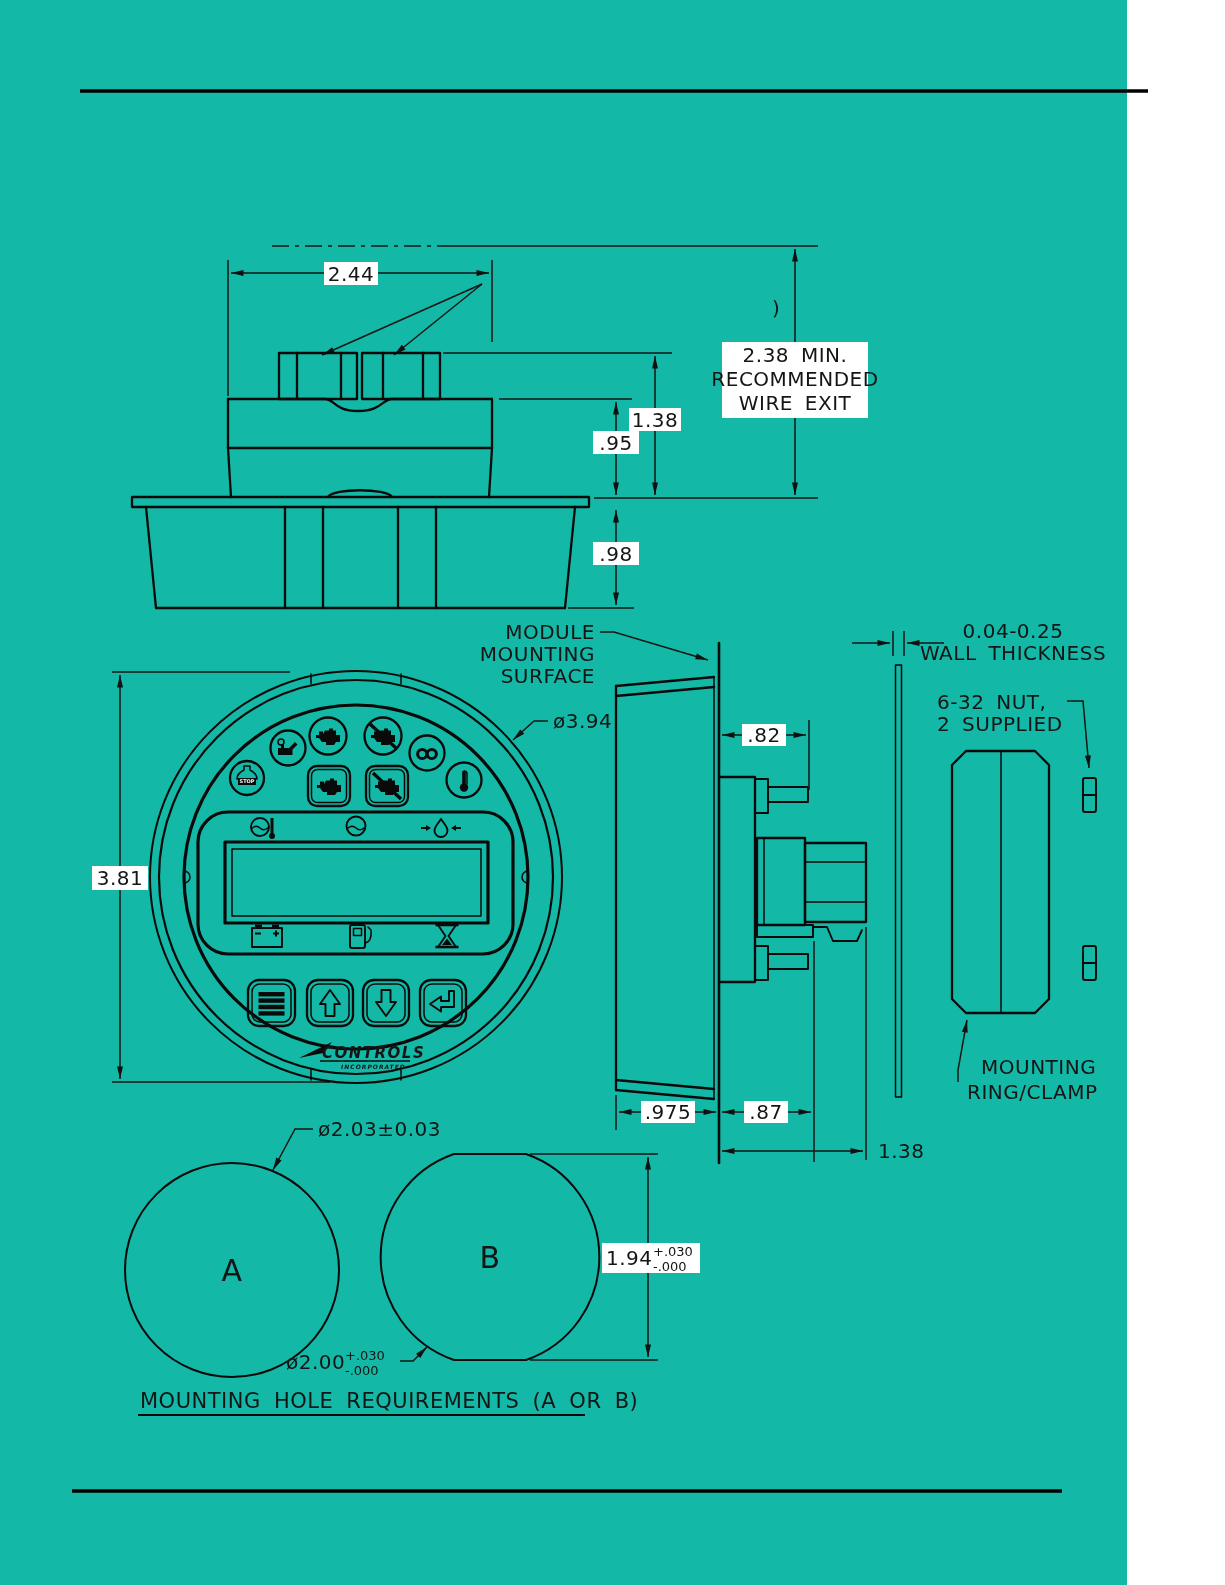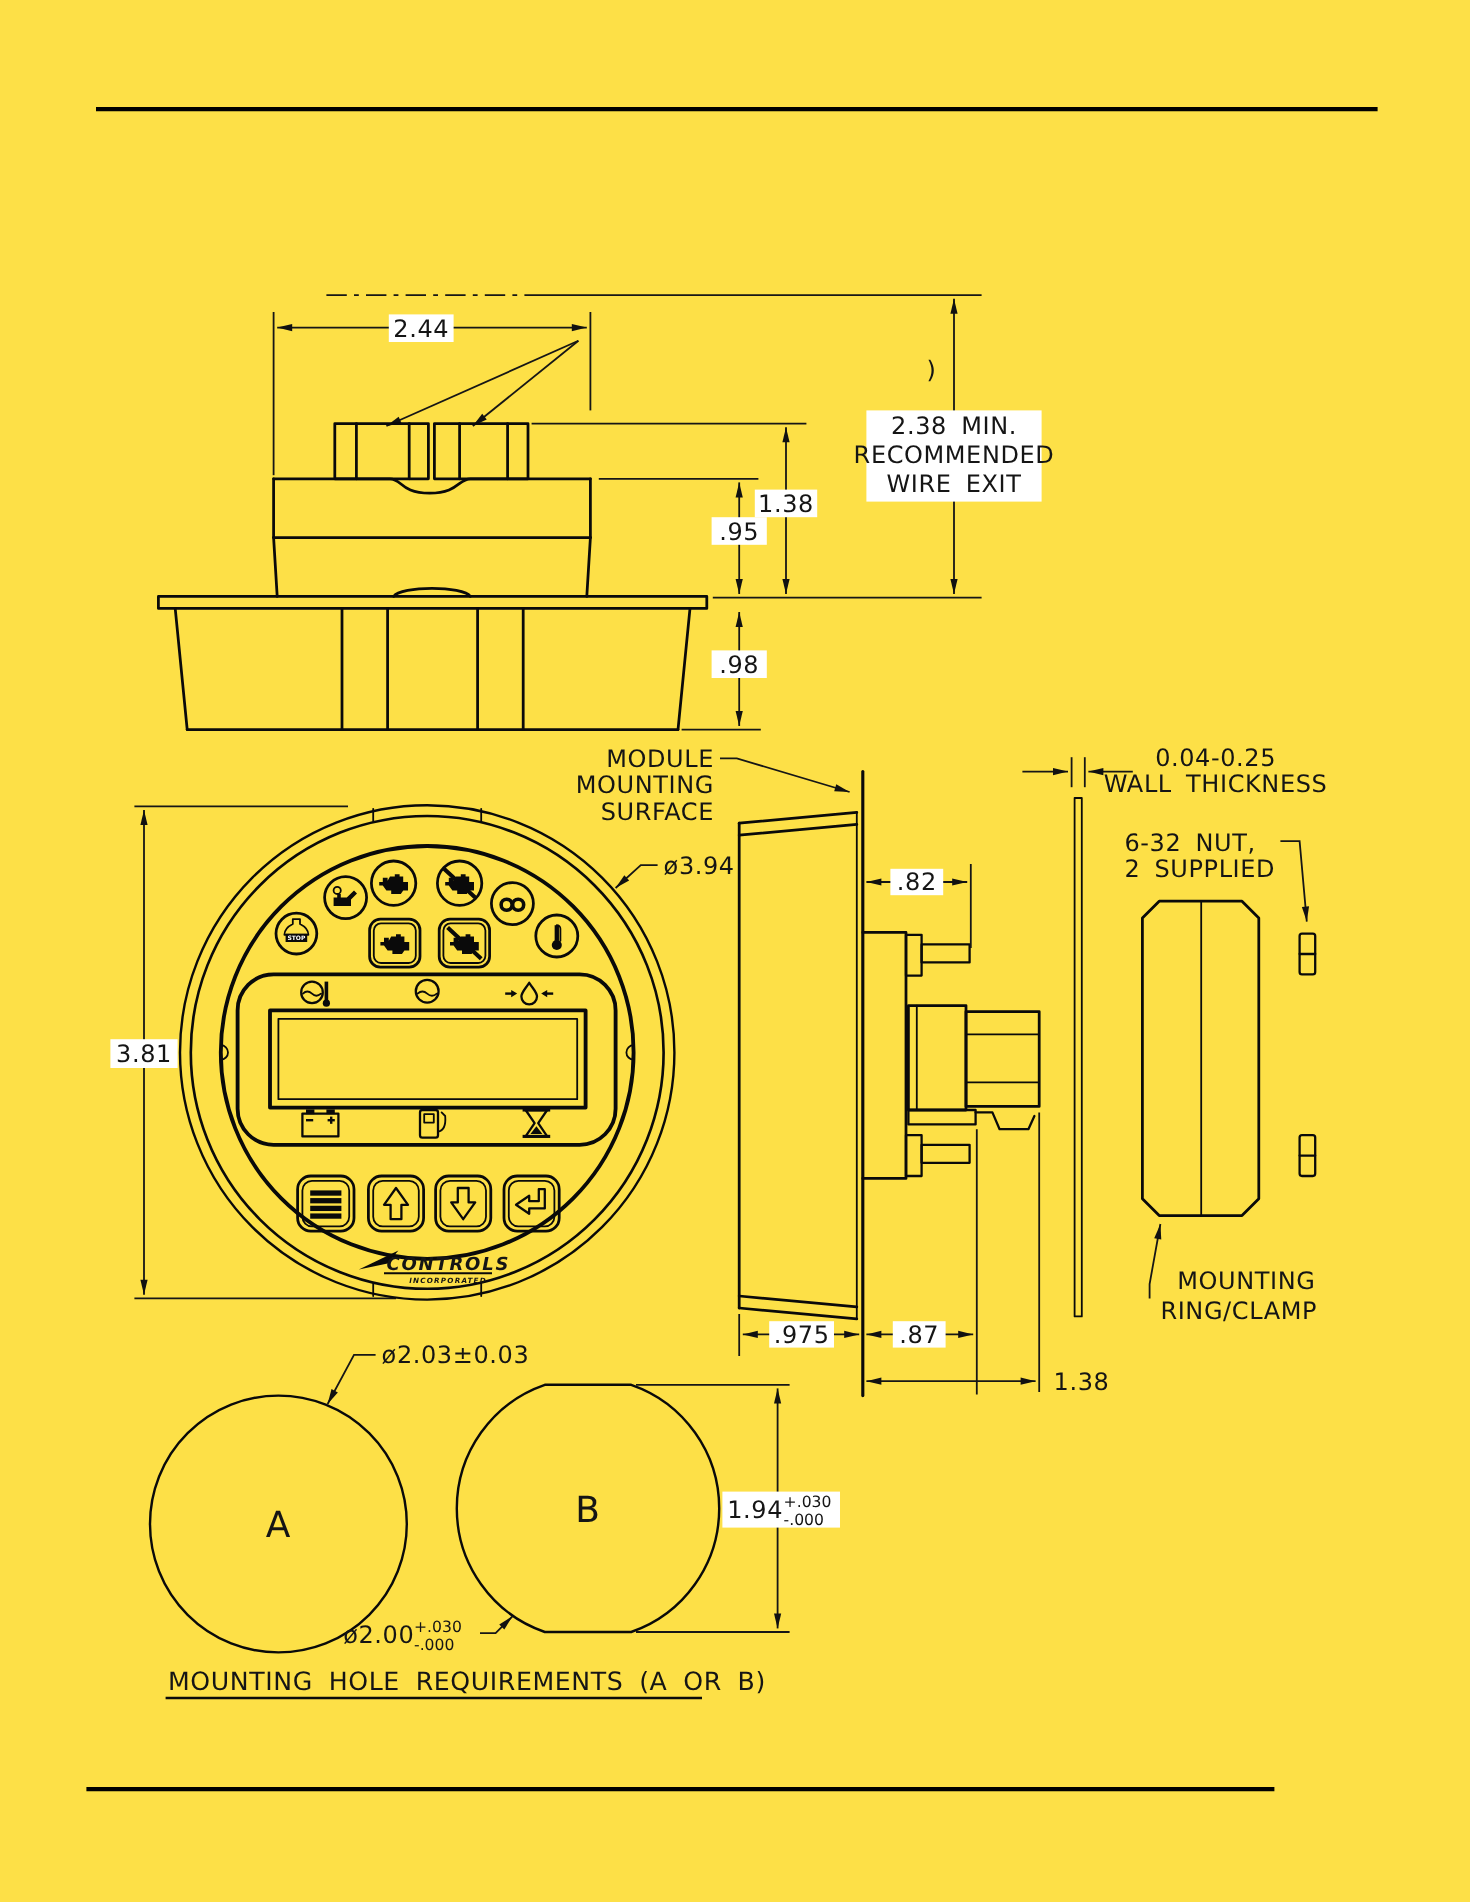--- a/index.html
+++ b/index.html
@@ -1,16 +1,16 @@
 <!DOCTYPE html>
 <html><head>
 <meta charset="utf-8">
 <style>
   html,body{margin:0;padding:0;background:#fff;}
-  .page{position:relative;width:1225px;height:1585px;background:#fde047;font-family:"DejaVu Sans",sans-serif;}
+  .page{position:relative;width:1127px;height:1585px;background:#14b8a6;font-family:"DejaVu Sans",sans-serif;}
   svg text{font-family:"DejaVu Sans",sans-serif;fill:#151515;letter-spacing:.5px;}
   .obj{stroke:#0a0a0a;stroke-width:2.3;fill:none;stroke-linejoin:round;stroke-linecap:round;}
   .thin{stroke-width:1.5;}
   .med{stroke-width:1.9;}
   .thick{stroke-width:3.2;}
   .dim{stroke:#161616;stroke-width:1.5;fill:none;}
   .bg{fill:#fff;stroke:none;}
   .txt{font-size:20px;}
   .tol{font-size:13px;letter-spacing:0;}
   .big{font-size:30px;}

